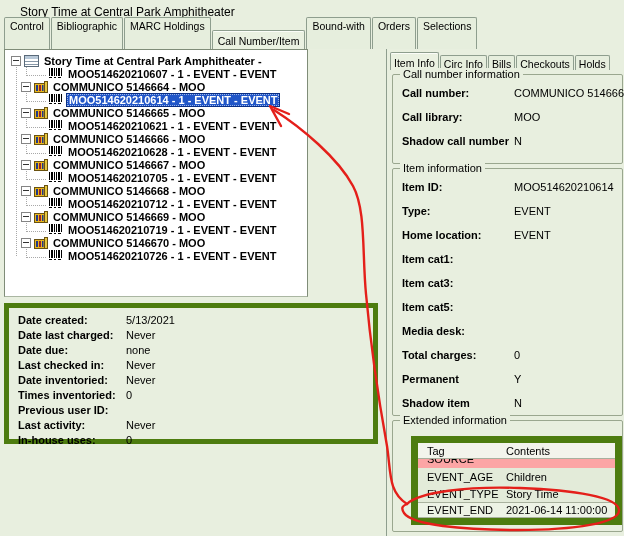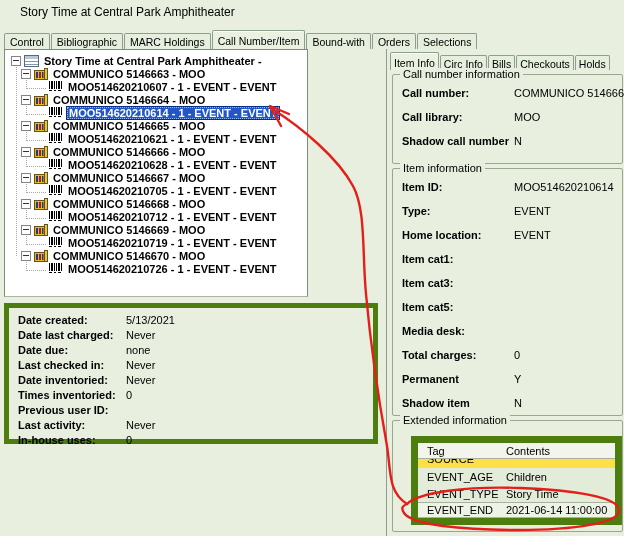--- a/index.html
+++ b/index.html
@@ -8,21 +8,21 @@
     width:624px; height:536px; position:relative; overflow:hidden;
     background:#e8efdf; color:#000;
     font-family:"Liberation Sans", sans-serif; font-size:11px;
   }
   .window-title { position:absolute; left:20px; top:5px; font-size:12px; }
 
   
   .tabbar { position:absolute; left:4px; top:29px; height:20px; display:flex; align-items:flex-end; z-index:2; }
   .tab {
     border:1px solid #8e9e8e; border-bottom:none; background:#e6eedd;
-    padding:2px 5px; margin-right:1px; font-size:10.5px; height:16px;
+    padding:2px 5px; margin-right:1px; font-size:10.5px; height:32px;
     border-radius:2px 2px 0 0; white-space:nowrap;
   }
   .tab.active { background:#eaf1e1; height:19px; padding-top:4px; box-shadow:inset 0 1px 0 #fbfdf8; }
 
   
   .tree-panel {
     position:absolute; left:4px; top:49px; width:304px; height:248px;
     background:#fff; border:1px solid #7f8c78; border-bottom-color:#aab6a2;
     padding-top:4px; overflow:hidden;
   }
@@ -61,21 +61,21 @@
   #group-callnum { top:25px; height:90px; }
   #group-item   { top:119px; height:248px; }
   #group-ext    { top:371px; height:112px; }
 
   
   .ext-table { position:absolute; left:18px; top:15px; width:211px; background:#e3ebd9; border:7px solid #4d7c0f; }
   .thead { display:flex; height:16px; background:#f3f4ec; border-bottom:1px solid #a8b09e; align-items:center; }
   .tcol1 { width:88px; padding-left:9px; flex:0 0 auto; white-space:nowrap; }
   .tcol2 { flex:1; white-space:nowrap; overflow:hidden; }
   .xrow { display:flex; height:17px; align-items:center; }
-  .xrow.partial { height:9px; overflow:hidden; background:#fde047; align-items:flex-start;justify-content:flex-end; }
+  .xrow.partial { height:9px; overflow:hidden; background:#fca5a5; align-items:flex-start;justify-content:flex-end; }
   .xrow.partial .tcol1 { margin-top:-6px; }
   .xrow.hl { background:#edf3e5; border-top:1px solid #a9b29e; border-bottom:1px solid #a9b29e; height:16px; }
 
   
   .anno { position:absolute; left:0; top:0; z-index:90; pointer-events:none; }
 </style>
 </head>
 <body>
 
 <div class="window-title">Story Time at Central Park Amphitheater</div>
@@ -96,33 +96,20 @@
       <span class="expand"></span>
       <span class="ticon">
         <svg width="15" height="12" viewBox="0 0 15 12">
           <rect x="0.5" y="0.5" width="14" height="11" fill="#fff" stroke="#5a6a7a"></rect>
           <rect x="1" y="1" width="13" height="3" fill="#b8c8d8"></rect>
           <line x1="1" y1="6.5" x2="14" y2="6.5" stroke="#8898a8"></line>
           <line x1="1" y1="9.5" x2="14" y2="9.5" stroke="#8898a8"></line>
         </svg>
       </span>
       <span class="tlabel">Story Time at Central Park Amphitheater -</span>
-    </div>
-    <div class="trow lvl1">
-      <span class="expand"></span>
-      <span class="ticon">
-        <svg width="14" height="12" viewBox="0 0 14 12">
-          <rect x="0.5" y="2.5" width="10" height="9" fill="#e8b820" stroke="#6a5210"></rect>
-          <rect x="2" y="4" width="2" height="6" fill="#203a8a"></rect>
-          <rect x="5" y="4" width="2" height="6" fill="#a02020"></rect>
-          <rect x="8" y="4" width="1.5" height="6" fill="#203a8a"></rect>
-          <rect x="10.5" y="0.5" width="3" height="11" fill="#e8c840" stroke="#6a5210"></rect>
-        </svg>
-      </span>
-      <span class="tlabel">COMMUNICO 5146663 - MOO</span>
     </div>
     <div class="trow lvl2">
       <span class="lstub"></span>
       <span class="ticon">
         <svg width="15" height="11" viewBox="0 0 15 11">
           <rect width="15" height="11" fill="#fff"></rect>
           <g fill="#000">
             <rect x="1" y="0" width="1" height="8"></rect>
             <rect x="3" y="0" width="2" height="8"></rect>
             <rect x="6" y="0" width="1" height="8"></rect>

